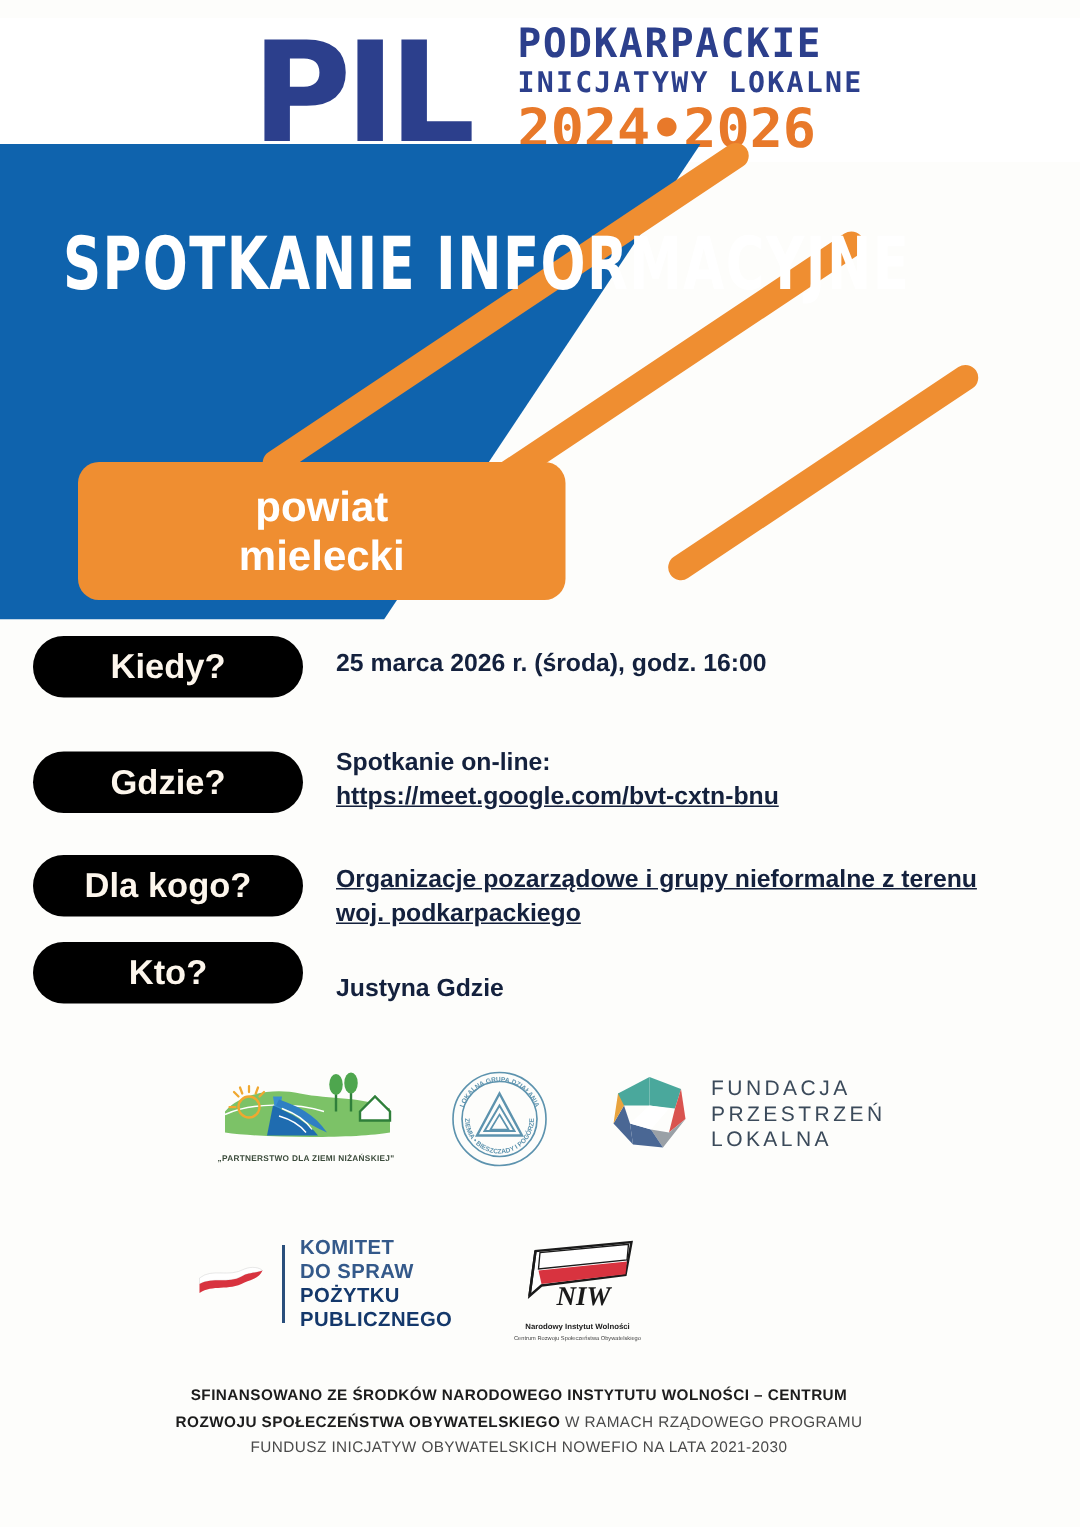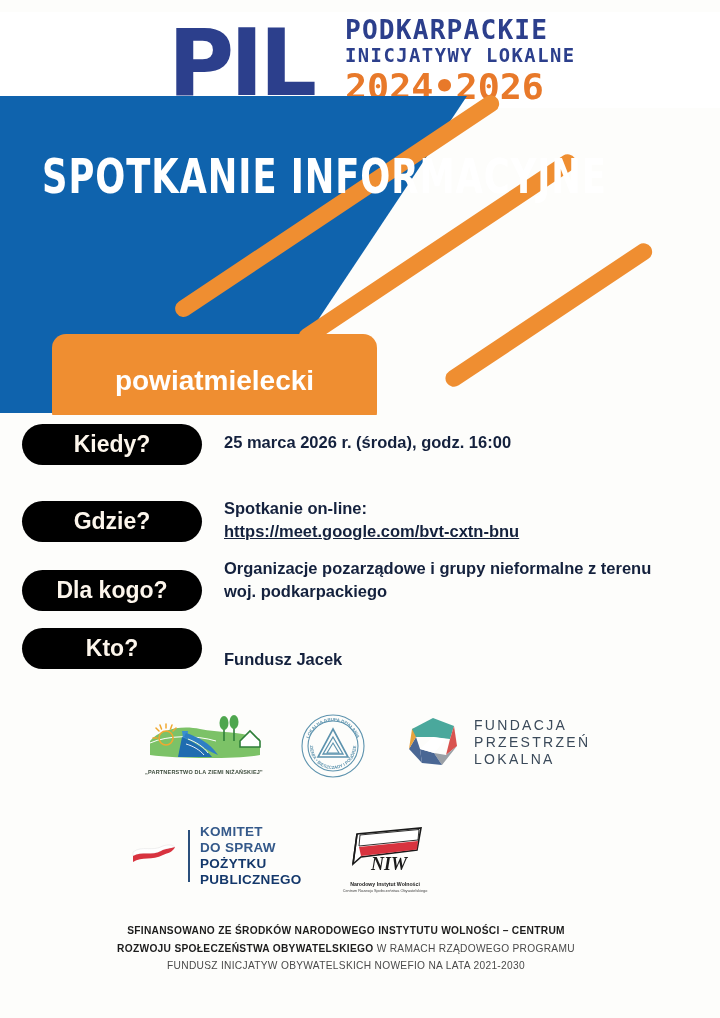--- a/index.html
+++ b/index.html
@@ -110,24 +110,23 @@
     white-space: nowrap;
   }
 
   #district-box {
     position: absolute;
     left: 52px; top: 213px;
     width: 325px; height: 92px;
     background: #ef8e31;
     border-radius: 14px;
     display: flex;
-    flex-direction: row;
+    flex-direction: column;
     align-items: center;
     justify-content: center;
-    margin-top: 26px;
   }
   #district-box .dline {
     font-family: "Liberation Sans", sans-serif;
     font-size: 28px;
     line-height: 33px;
     font-weight: 700;
     color: #ffffff;
   }
 
   
@@ -168,21 +167,21 @@
   .info-link {
     text-decoration: underline;
     color: #14213d;
   }
 
   #row-0 .pill  { left: 22px; top: 0px; }
   #row-0 .info-text { top: 7px; }
   #row-1 .pill  { left: 22px; top: 77px; }
   #row-1 .info-text { top: 73px; }
   #row-2 .pill  { left: 22px; top: 146px; }
-  #row-2 .info-text { top: 133px; }
+  #row-2 .info-text { top: 151px; text-decoration: underline; }
   #row-3 .pill  { left: 22px; top: 204px; }
   #row-3 .info-text { top: 224px; }
 
   
   #partners-row {
     position: absolute;
     left: 0; top: 705px;
     width: 720px; height: 82px;
   }
   .plogo { position: absolute; }
@@ -338,21 +337,21 @@
     <div class="pill">Dla kogo?</div>
     <div class="info-text">
       <span>Organizacje pozarządowe i grupy nieformalne z terenu</span><br>
       <span>woj. podkarpackiego</span>
     </div>
   </div>
 
   <div class="info-row" id="row-3">
     <div class="pill">Kto?</div>
     <div class="info-text">
-      <span>Fundusz Jacek</span>
+      <span>Justyna Gdzie</span>
     </div>
   </div>
 
 </div>
 
 <div id="partners-row">
 
   <div class="plogo" id="logo-pzn">
     <svg width="132" height="52" viewBox="0 0 132 52">
       <path d="M12 30 C22 18, 44 14, 62 18 C82 22, 104 20, 122 28 L122 44 C100 48, 40 48, 12 44 Z" fill="#7cc267"></path>

